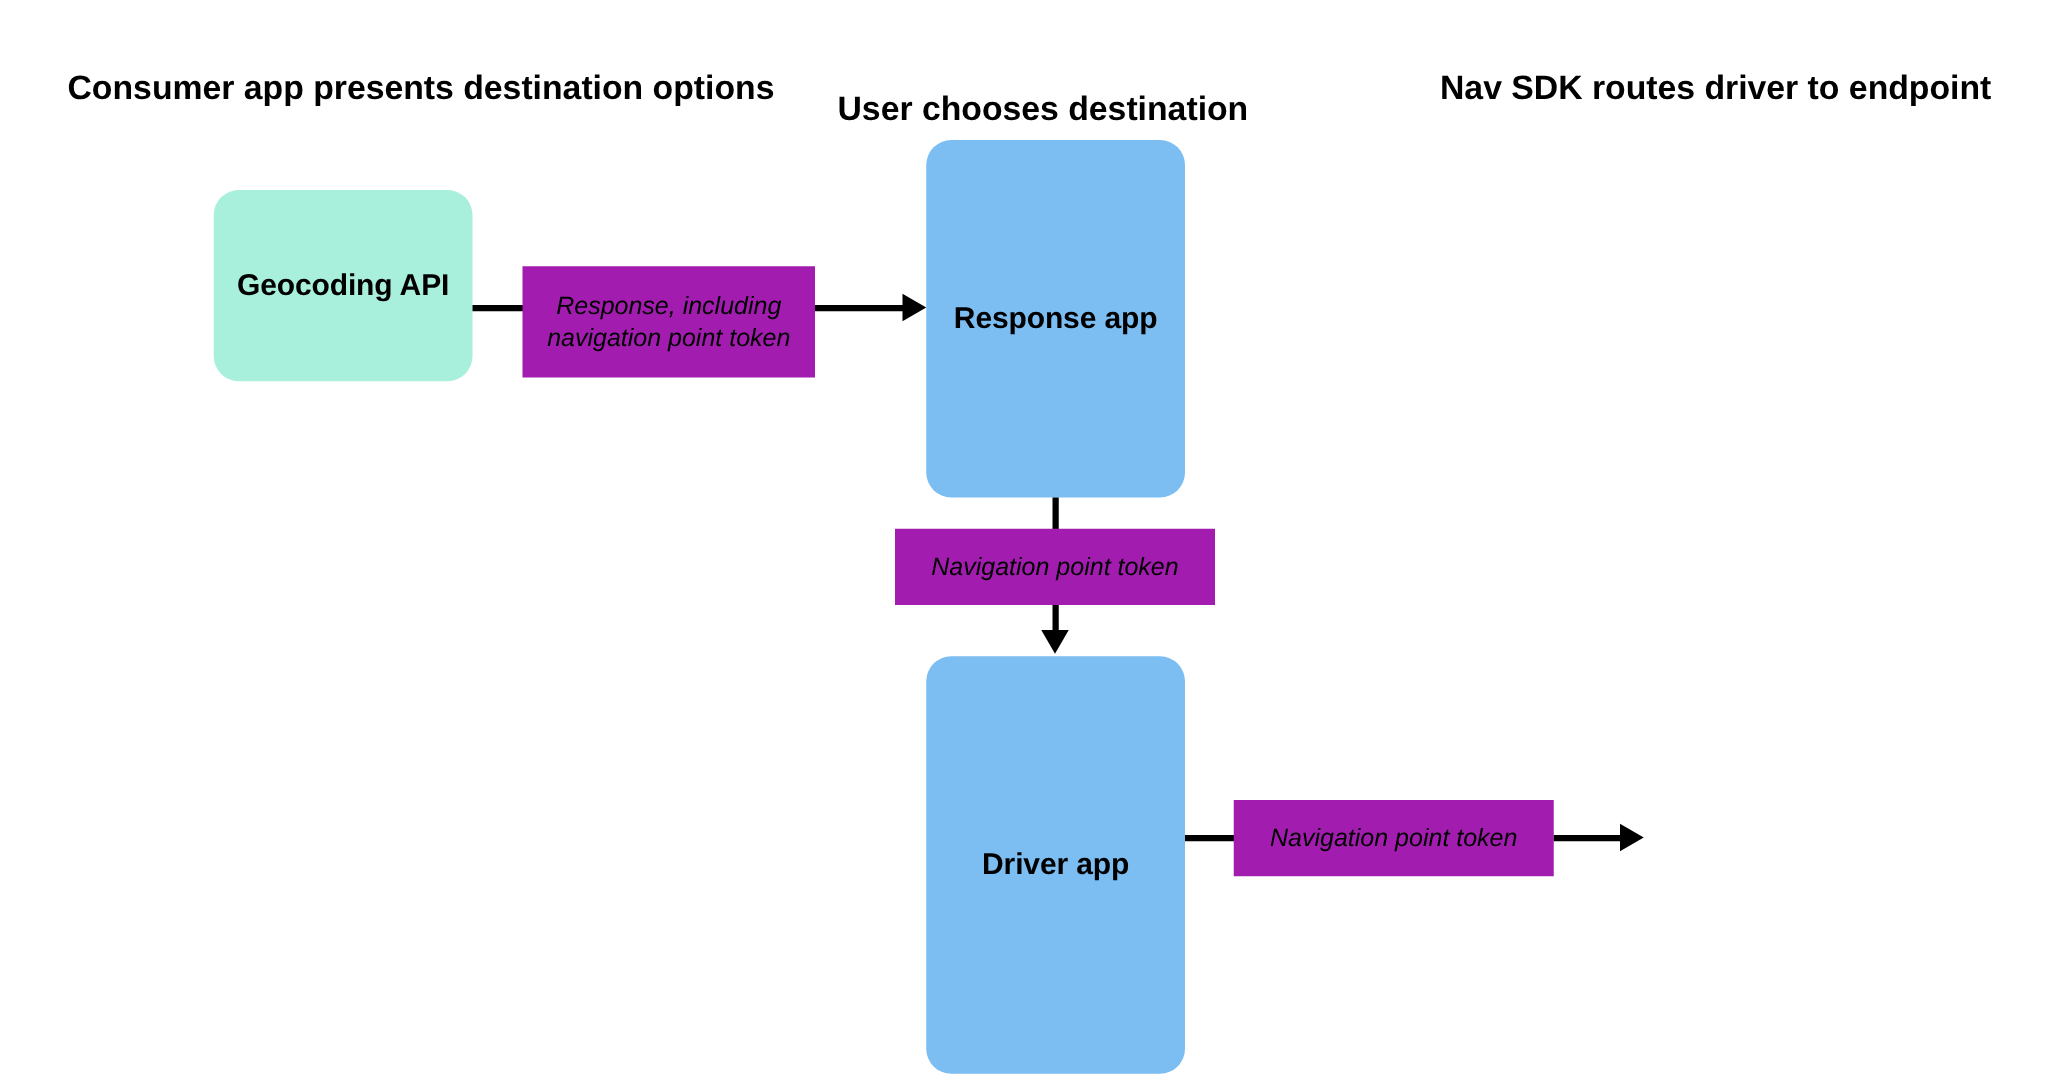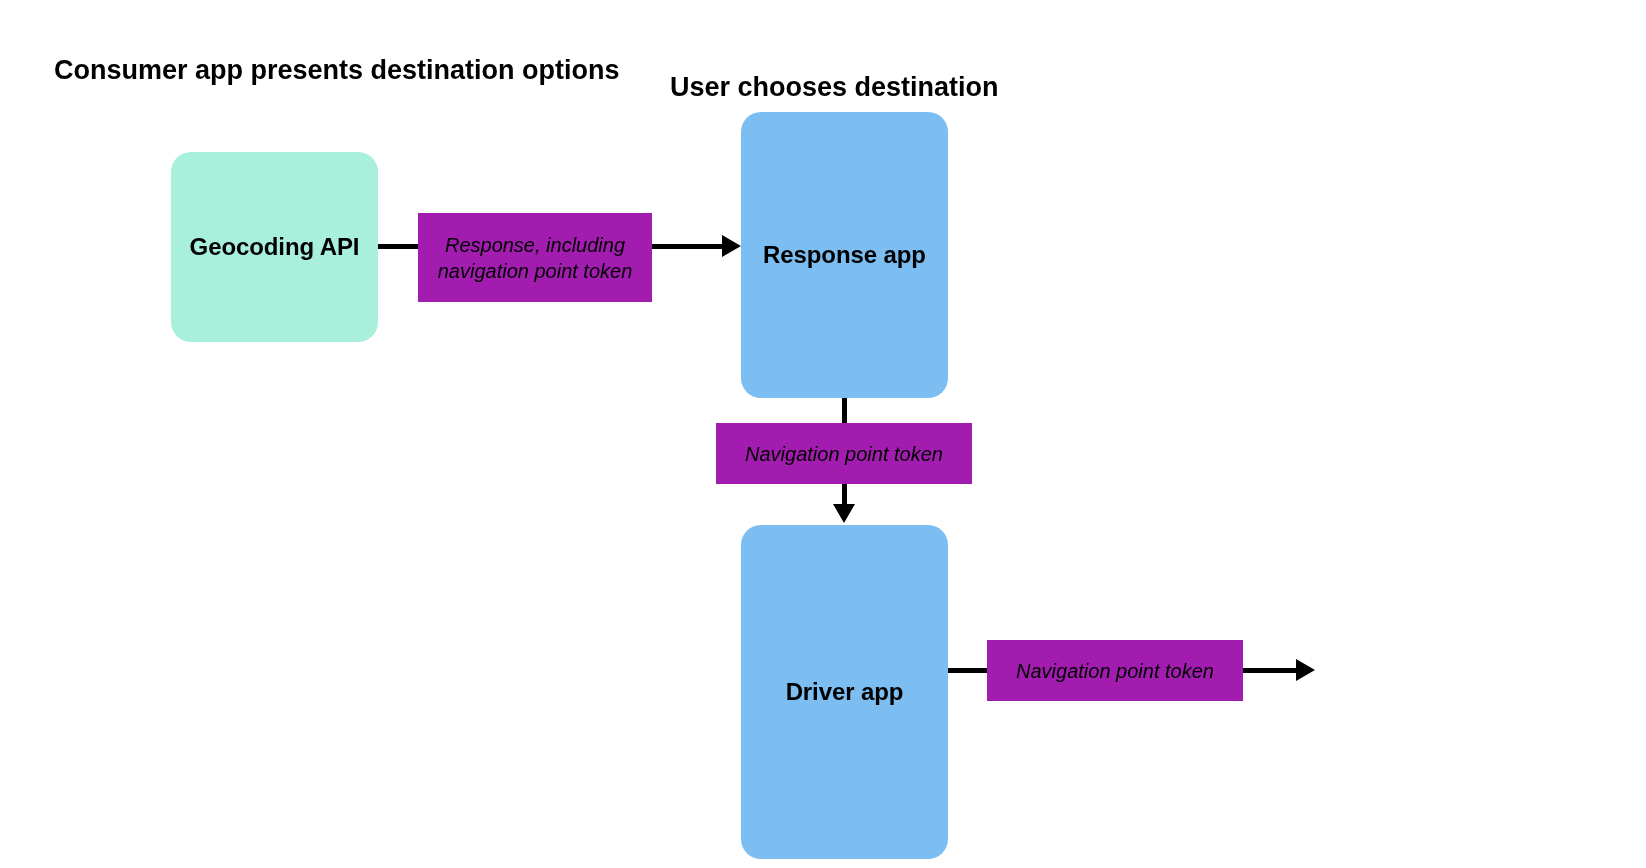--- a/index.html
+++ b/index.html
@@ -47,21 +47,21 @@
   .node-label {
     font-size: 24px;
     font-weight: 700;
     color: #000000;
     line-height: 28px;
     letter-spacing: -0.1px;
   }
 
   #node-geocoding {
     left: 171px;  top: 152px;
-    width: 207px; height: 190px;
+    width: 207px; height: 153px;
     background: #a8f0dc;
   }
   #node-consumer {
     left: 741px;  top: 112px;
     width: 207px; height: 286px;
     background: #7cbdf2;
   }
   #node-driver {
     left: 741px;  top: 525px;
     width: 207px; height: 334px;
@@ -147,20 +147,21 @@
 </style>
 </head>
 <body>
 
 <div id="canvas">
 
   <div id="hdr-consumer" class="col-header">Consumer app presents destination options</div>
 
   <div id="hdr-user" class="col-header">User chooses destination</div>
 
+  <div id="hdr-navsdk" class="col-header">Nav SDK routes driver to endpoint</div>
 
   <div id="node-geocoding" class="node">
     <span class="node-label">Geocoding API</span>
   </div>
 
   <div id="node-consumer" class="node">
     <span class="node-label">Response app</span>
   </div>
 
   <div id="node-driver" class="node">

